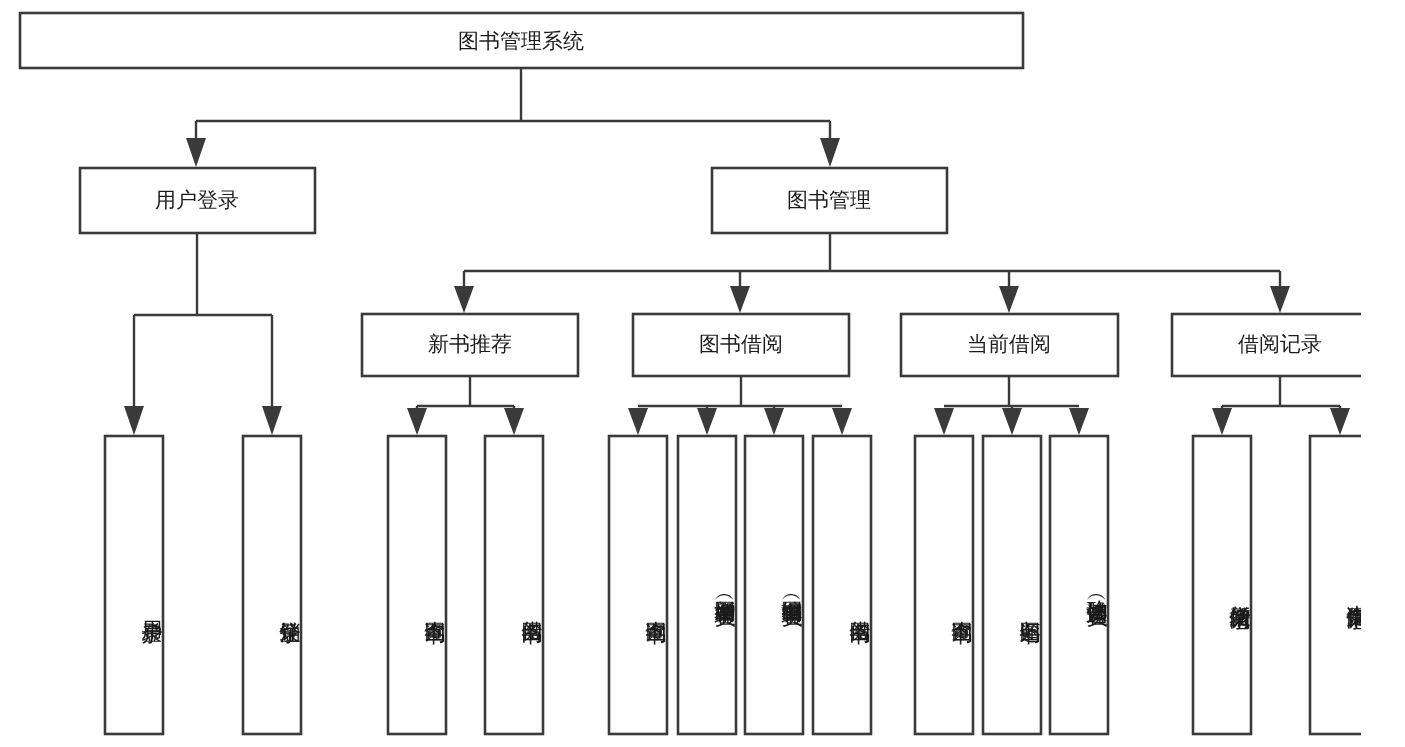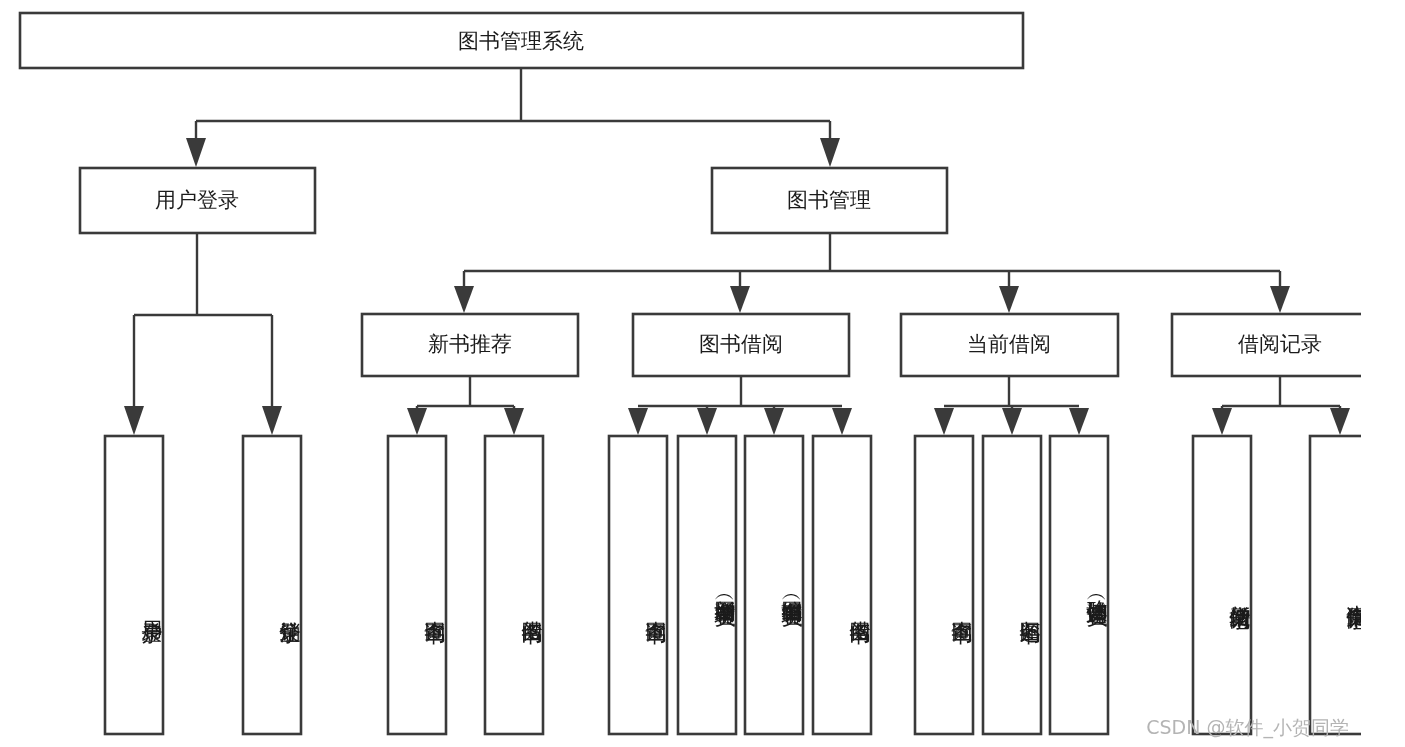--- a/index.html
+++ b/index.html
@@ -211,15 +211,14 @@
   <div class="leaf-label-wrap" style="left:745px; top:444px; width:58px; height:286px;">编辑图书（管理员）</div>
   <div class="leaf-label-wrap" style="left:813px; top:482px; width:58px; height:248px;">借阅图书</div>
 
   <div class="leaf-label-wrap" style="left:915px; top:482px; width:58px; height:248px;">查询图书</div>
   <div class="leaf-label-wrap" style="left:983px; top:482px; width:58px; height:248px;">归还图书</div>
   <div class="leaf-label-wrap" style="left:1050px; top:444px; width:58px; height:286px;">确认归还（管理员）</div>
 
   <div class="leaf-label-wrap" style="left:1193px; top:455px; width:58px; height:272px;">新增借阅记录</div>
   <div class="leaf-label-wrap" style="left:1310px; top:455px; width:58px; height:272px;">查询借阅记录</div>
 
-  <div class="watermark">CSDN @软件_小贺同学</div>
 
 </div>
 
 </body></html>

